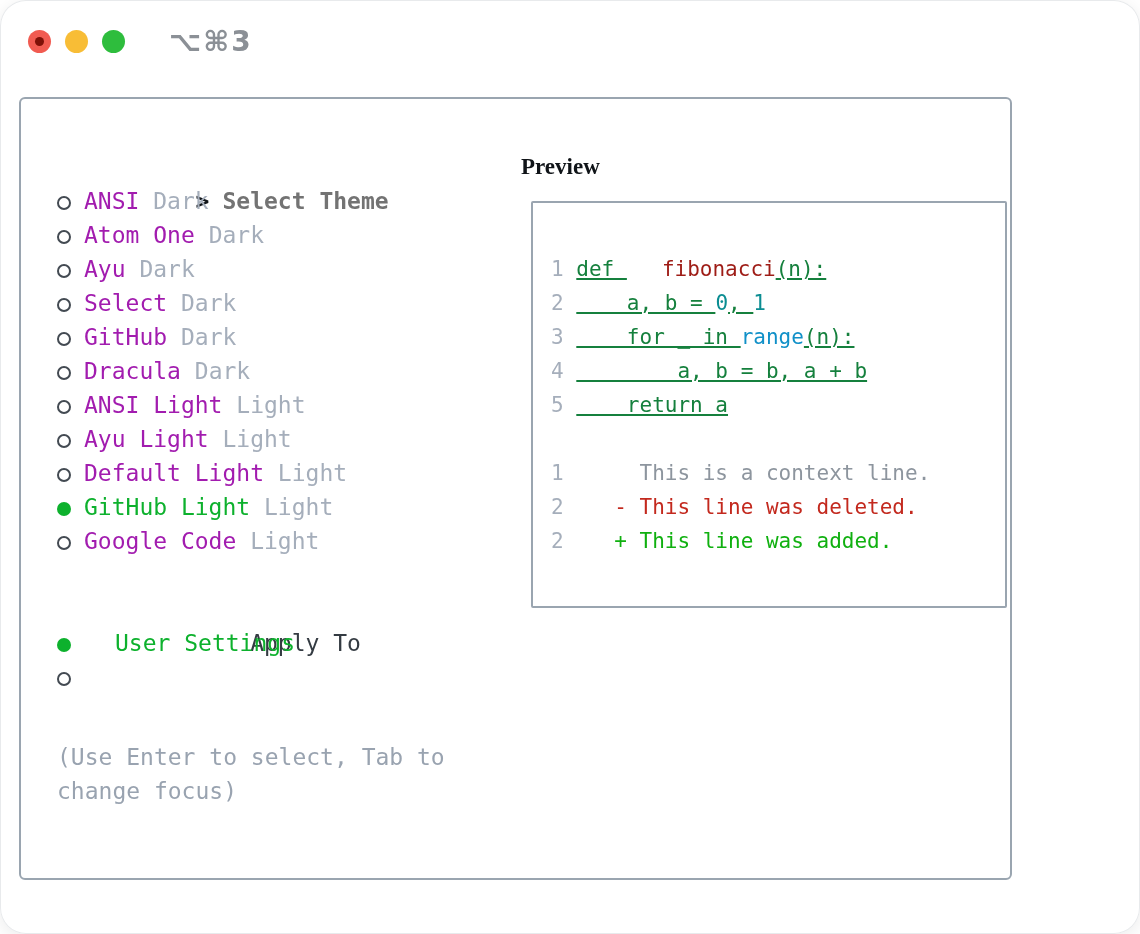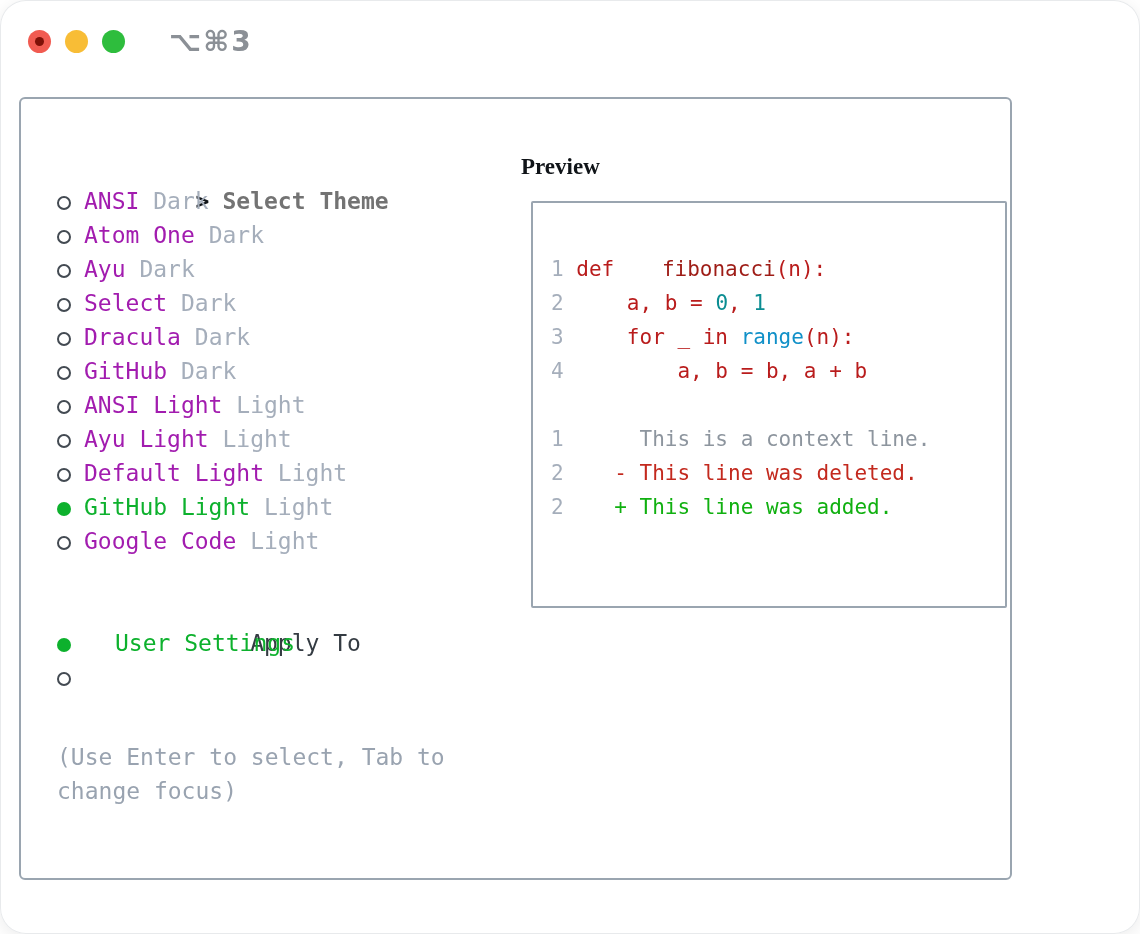--- a/index.html
+++ b/index.html
@@ -68,21 +68,21 @@
   .preview-title{font-size:23px;height:34px;line-height:34px;font-weight:bold;color:#101418;font-family:Liberation Serif, serif;}
   .preview-box{
     margin-left:10px;margin-top:17px;
     width:476px;height:407px;box-sizing:border-box;
     border:2px solid #9aa5b0;border-radius:2px;
     padding:49px 0 0 18px;
     font-size:21px;
   }
   .code-line{height:34px;line-height:34px;white-space:pre;}
   .c-ln{color:#a5aebb;}
-  .c-pln{color:#b91c1c;}
+  .c-pln{color:#15803d;text-decoration:underline;}
   .c-fn{color:#9e1c16;margin-left:35px;}
   .c-num{color:#0b8d92;}
   .c-blt{color:#1090c8;}
   .c-ctx{color:#8d959e;}
   .c-del{color:#c3291e;}
   .c-add{color:#10b010;}
 </style>
 </head>
 <body>
 
@@ -101,22 +101,22 @@
       <div class="left-col">
         <div class="row">
           <span class="prompt">&gt;</span><span class="hdr">Select Theme</span>
         </div>
 
         <div id="theme-list">
             <div class="row theme-row"><span class="radio"></span><span class="theme-name">ANSI</span><span class="theme-variant"> Dark</span></div>
             <div class="row theme-row"><span class="radio"></span><span class="theme-name">Atom One</span><span class="theme-variant"> Dark</span></div>
             <div class="row theme-row"><span class="radio"></span><span class="theme-name">Ayu</span><span class="theme-variant"> Dark</span></div>
             <div class="row theme-row"><span class="radio"></span><span class="theme-name">Select</span><span class="theme-variant"> Dark</span></div>
+            <div class="row theme-row"><span class="radio"></span><span class="theme-name">GitHub</span><span class="theme-variant"> Dark</span></div>
             <div class="row theme-row"><span class="radio"></span><span class="theme-name">Dracula</span><span class="theme-variant"> Dark</span></div>
-            <div class="row theme-row"><span class="radio"></span><span class="theme-name">GitHub</span><span class="theme-variant"> Dark</span></div>
             <div class="row theme-row"><span class="radio"></span><span class="theme-name">ANSI Light</span><span class="theme-variant"> Light</span></div>
             <div class="row theme-row"><span class="radio"></span><span class="theme-name">Ayu Light</span><span class="theme-variant"> Light</span></div>
             <div class="row theme-row"><span class="radio"></span><span class="theme-name">Default Light</span><span class="theme-variant"> Light</span></div>
             <div class="row theme-row sel"><span class="radio sel"></span><span class="theme-name">GitHub Light</span><span class="theme-variant"> Light</span></div>
             <div class="row theme-row"><span class="radio"></span><span class="theme-name">Google Code</span><span class="theme-variant"> Light</span></div>
           </div>
 
         <div class="apply-section">
           <div class="row indent hdr-row">
             <span>Apply To</span>
@@ -131,20 +131,21 @@
       </div>
 
       <div class="right-col">
         <div class="preview-title">Preview</div>
         <div class="preview-box">
           <div id="preview-code">
               <div class="code-line"><span class="c-ln">1 </span><span class="c-pln">def </span><span class="c-fn">fibonacci</span><span class="c-pln">(n):</span></div>
               <div class="code-line"><span class="c-ln">2 </span><span class="c-pln">    a, b = </span><span class="c-num">0</span><span class="c-pln">, </span><span class="c-num">1</span></div>
               <div class="code-line"><span class="c-ln">3 </span><span class="c-pln">    for _ in </span><span class="c-blt">range</span><span class="c-pln">(n):</span></div>
               <div class="code-line"><span class="c-ln">4 </span><span class="c-pln">        a, b = b, a + b</span></div>
+              <div class="code-line"><span class="c-ln">5 </span><span class="c-pln">    return a</span></div>
               <div class="code-line"></div>
               <div class="code-line"><span class="c-ln">1 </span><span class="c-ctx">     This is a context line.</span></div>
               <div class="code-line"><span class="c-ln">2 </span><span class="c-del">   - This line was deleted.</span></div>
               <div class="code-line"><span class="c-ln">2 </span><span class="c-add">   + This line was added.</span></div>
             </div>
         </div>
       </div>
 
     </div>
   </div>

